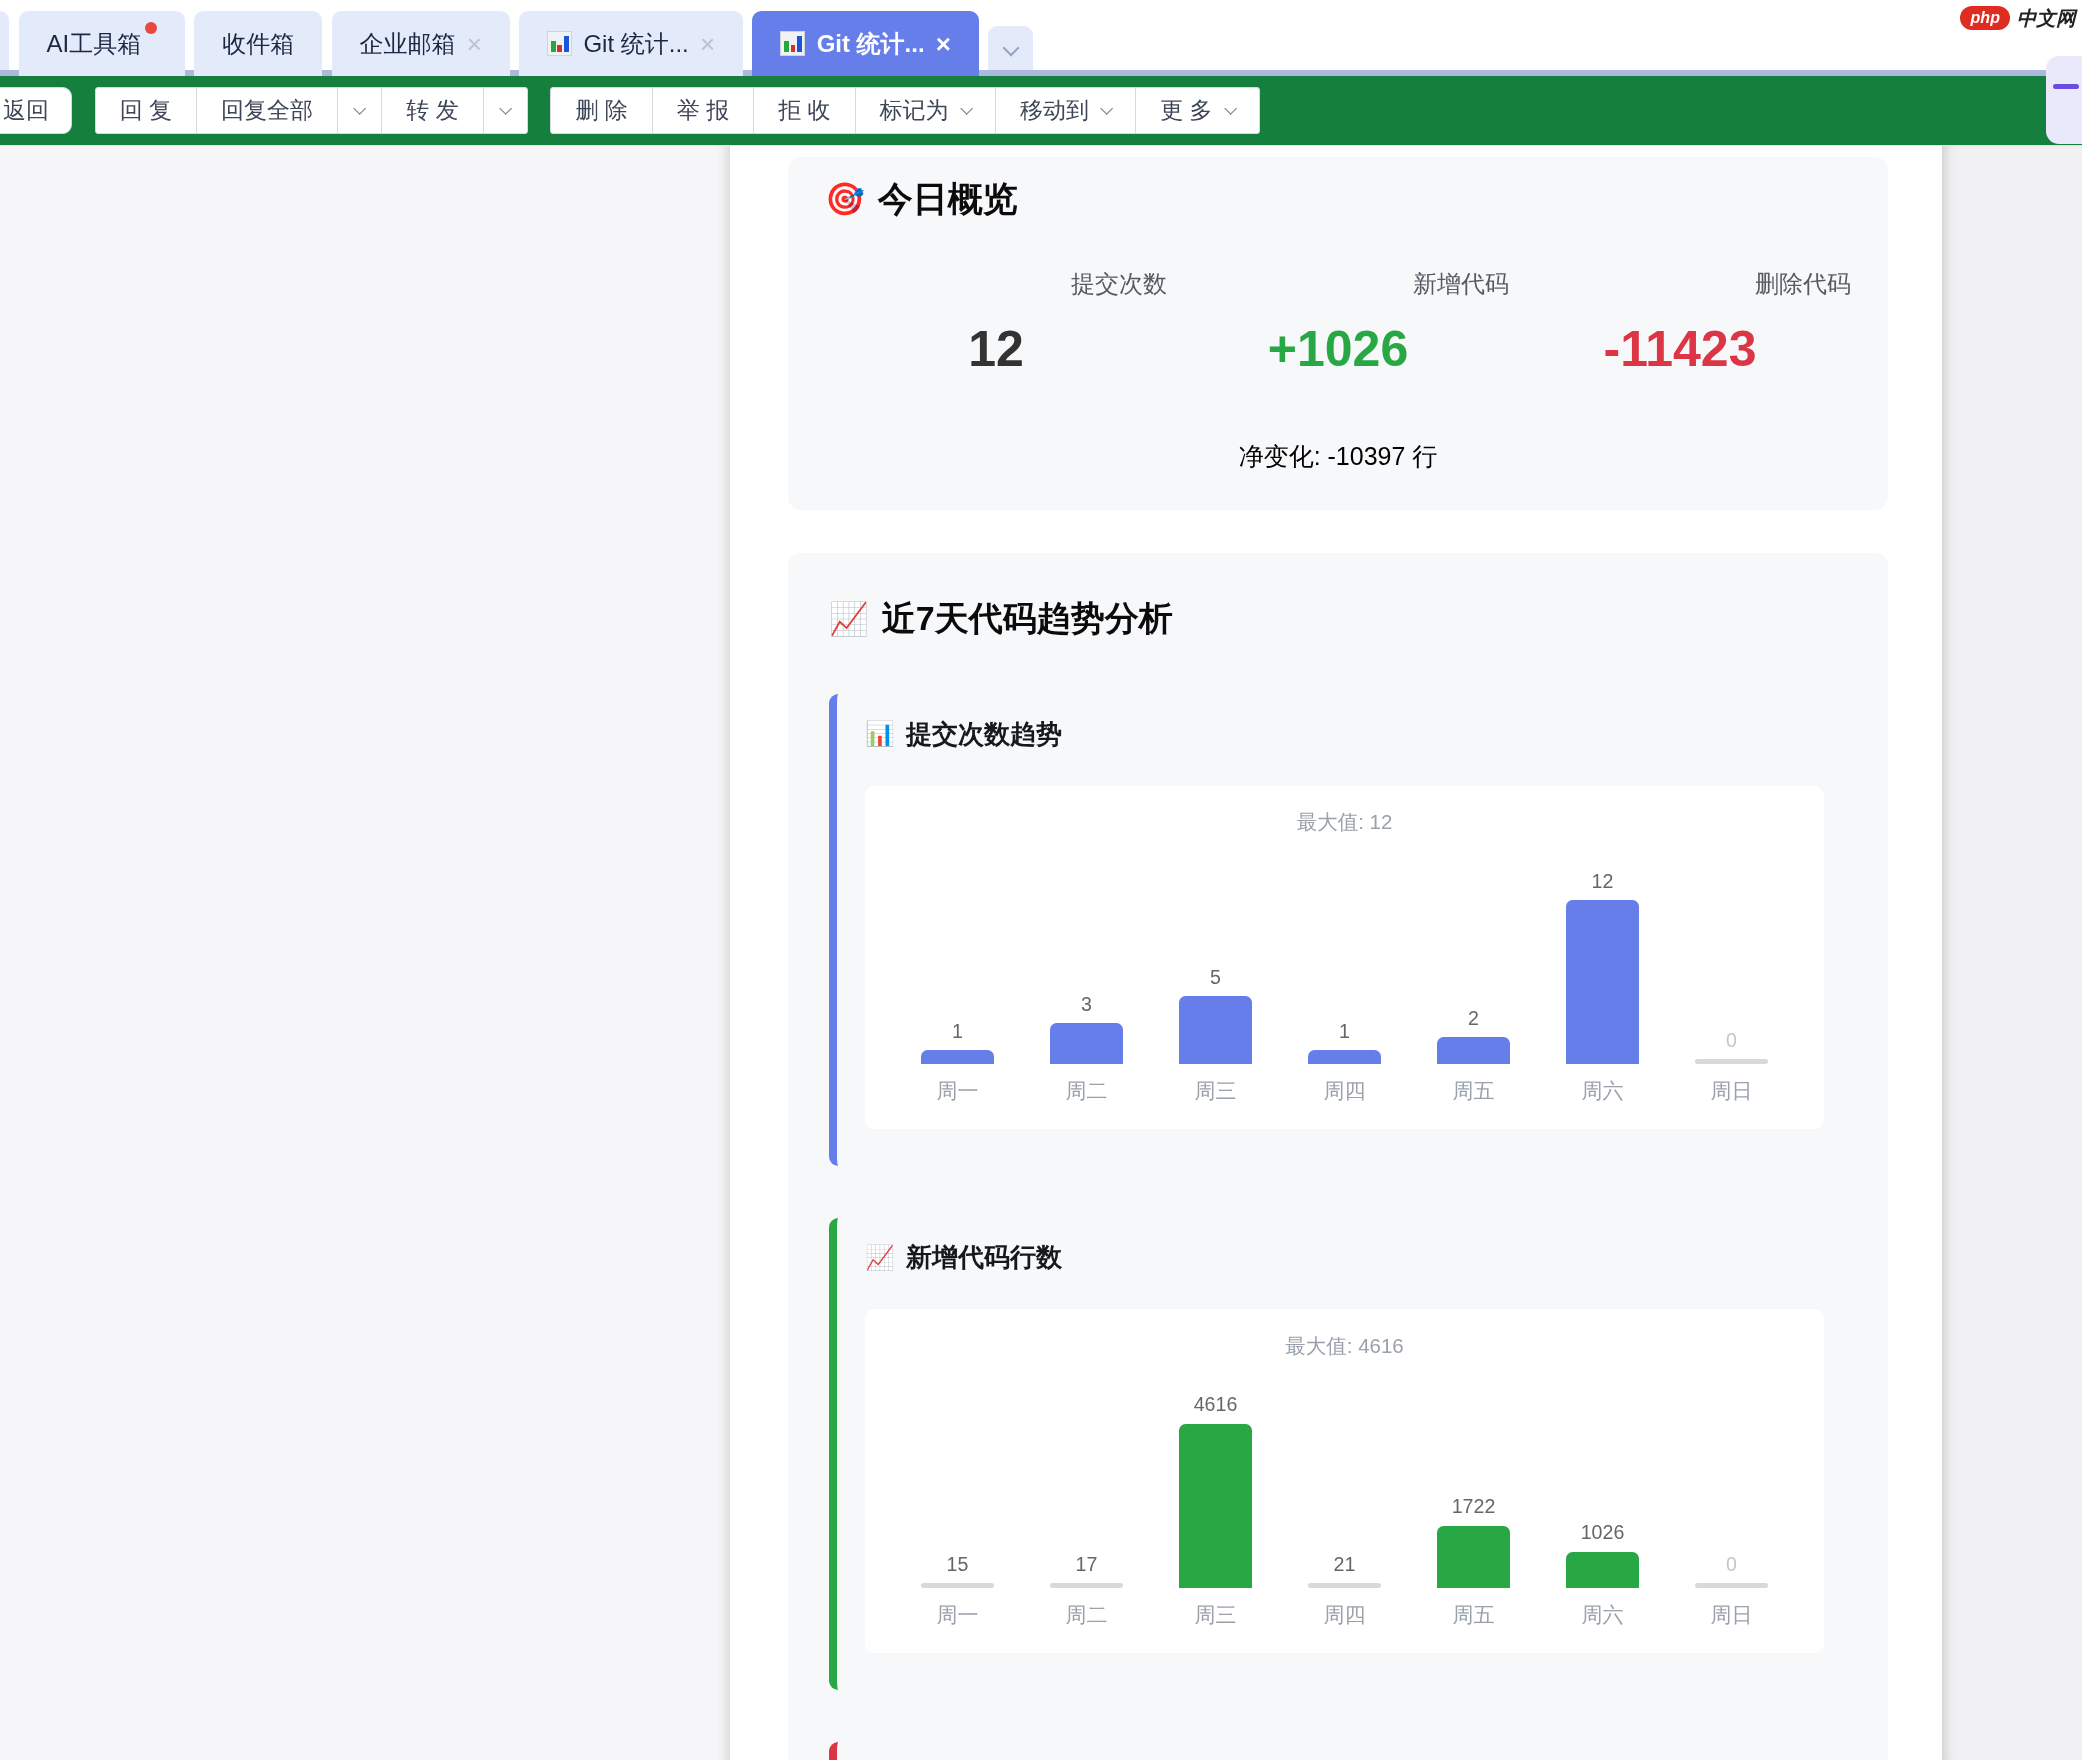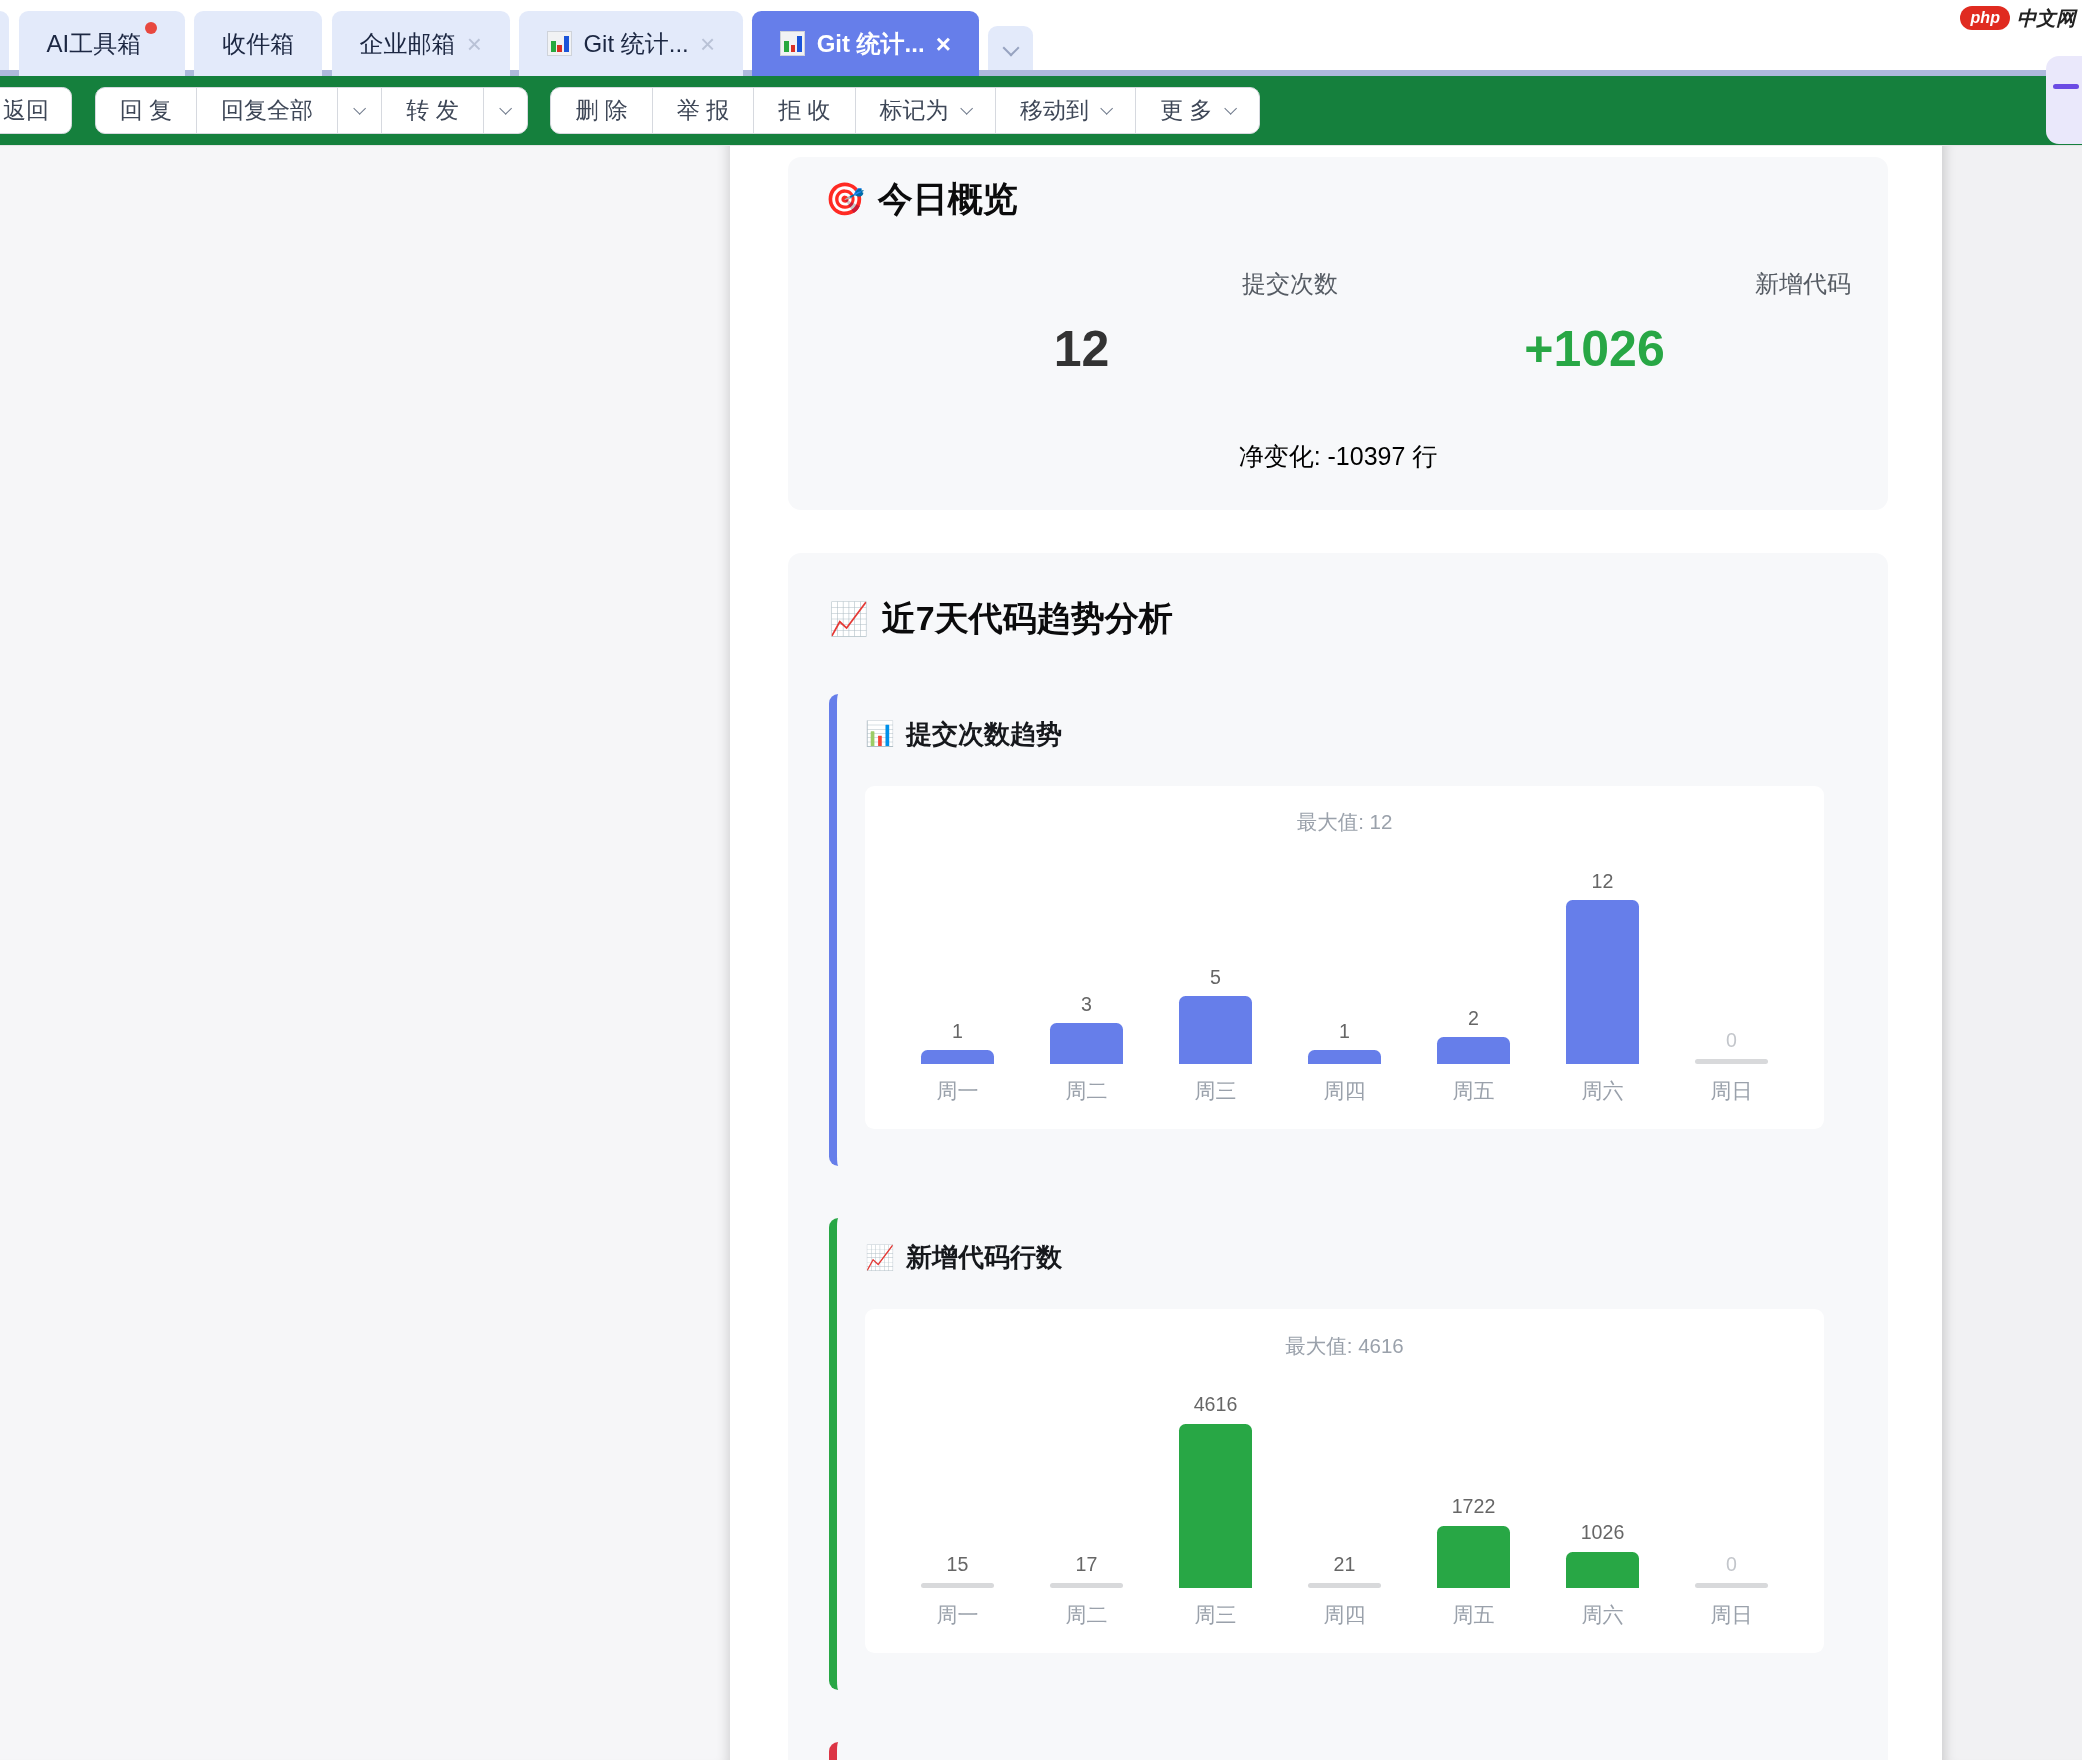--- a/index.html
+++ b/index.html
@@ -30,21 +30,21 @@
                padding:2.8px 10.3px; border-radius:12px; }
   .logo .site { font-size:19.6px; font-weight:bold; font-style:italic; color:#222; }
   .widget { position:absolute; top:56px; right:0; width:37px; height:88px; background:#eae8fb;
             border-radius:13px 0 0 13px; z-index:6; }
   .widget .wbar { margin:28px 3.7px 0 6.5px; height:4.7px; background:#6b4be4; border-radius:2.8px; }
 
   
   .toolbar { height:70px; background:#15803d; border-bottom:0.9px solid #e4e4e6; display:flex; align-items:center; gap:22.4px; }
   .tb-btn { margin-left:-20.5px; height:47px; border:0.9px solid #d6d9df; border-radius:9.3px; background:#fff;
             display:flex; align-items:center; padding:0 22.4px; font-size:23px; color:#3e4757; }
-  .tb-group { height:47px; display:flex; border:0.9px solid #d6d9df; border-radius:10px; overflow:hidden; background:#fff; }
+  .tb-group { height:47px; display:flex; border:0.9px solid #d6d9df; border-radius:3px; overflow:hidden; background:#fff; }
   .tb-seg { display:flex; align-items:center; gap:13px; padding:0 24px; font-size:23px; color:#3e4757;
             border-left:0.9px solid #d6d9df; }
   .tb-seg:first-child { border-left:none; }
   .tb-seg.chev-only { padding:0 17px; }
   .tb-chev { width:9.3px; height:9.3px; border-right:1.9px solid #707a8c; border-bottom:1.9px solid #707a8c;
              transform:rotate(45deg); margin-top:-4.7px; }
 
   
   .main { display:flex; height:1615px; }
   .pane-left { width:730px; background:#f6f6f8; box-shadow:inset -11.2px 0 11.2px -8.4px rgba(0,0,0,.14); }
@@ -193,20 +193,24 @@
       </div>
       <div class="stats">
         <div class="stat">
           <div class="stat-label">提交次数</div>
           <div class="stat-value v-dark">12</div>
         </div>
         <div class="stat">
           <div class="stat-label">新增代码</div>
           <div class="stat-value v-green">+1026</div>
         </div>
+        <div class="stat">
+          <div class="stat-label">删除代码</div>
+          <div class="stat-value v-red">-11423</div>
+        </div>
       </div>
       <div class="net">净变化: -10397 行</div>
     </div>
 
     <div class="card card2">
       <div class="section-title">
         <span class="emoji">📈</span>
         <span>近7天代码趋势分析</span>
       </div>
 

